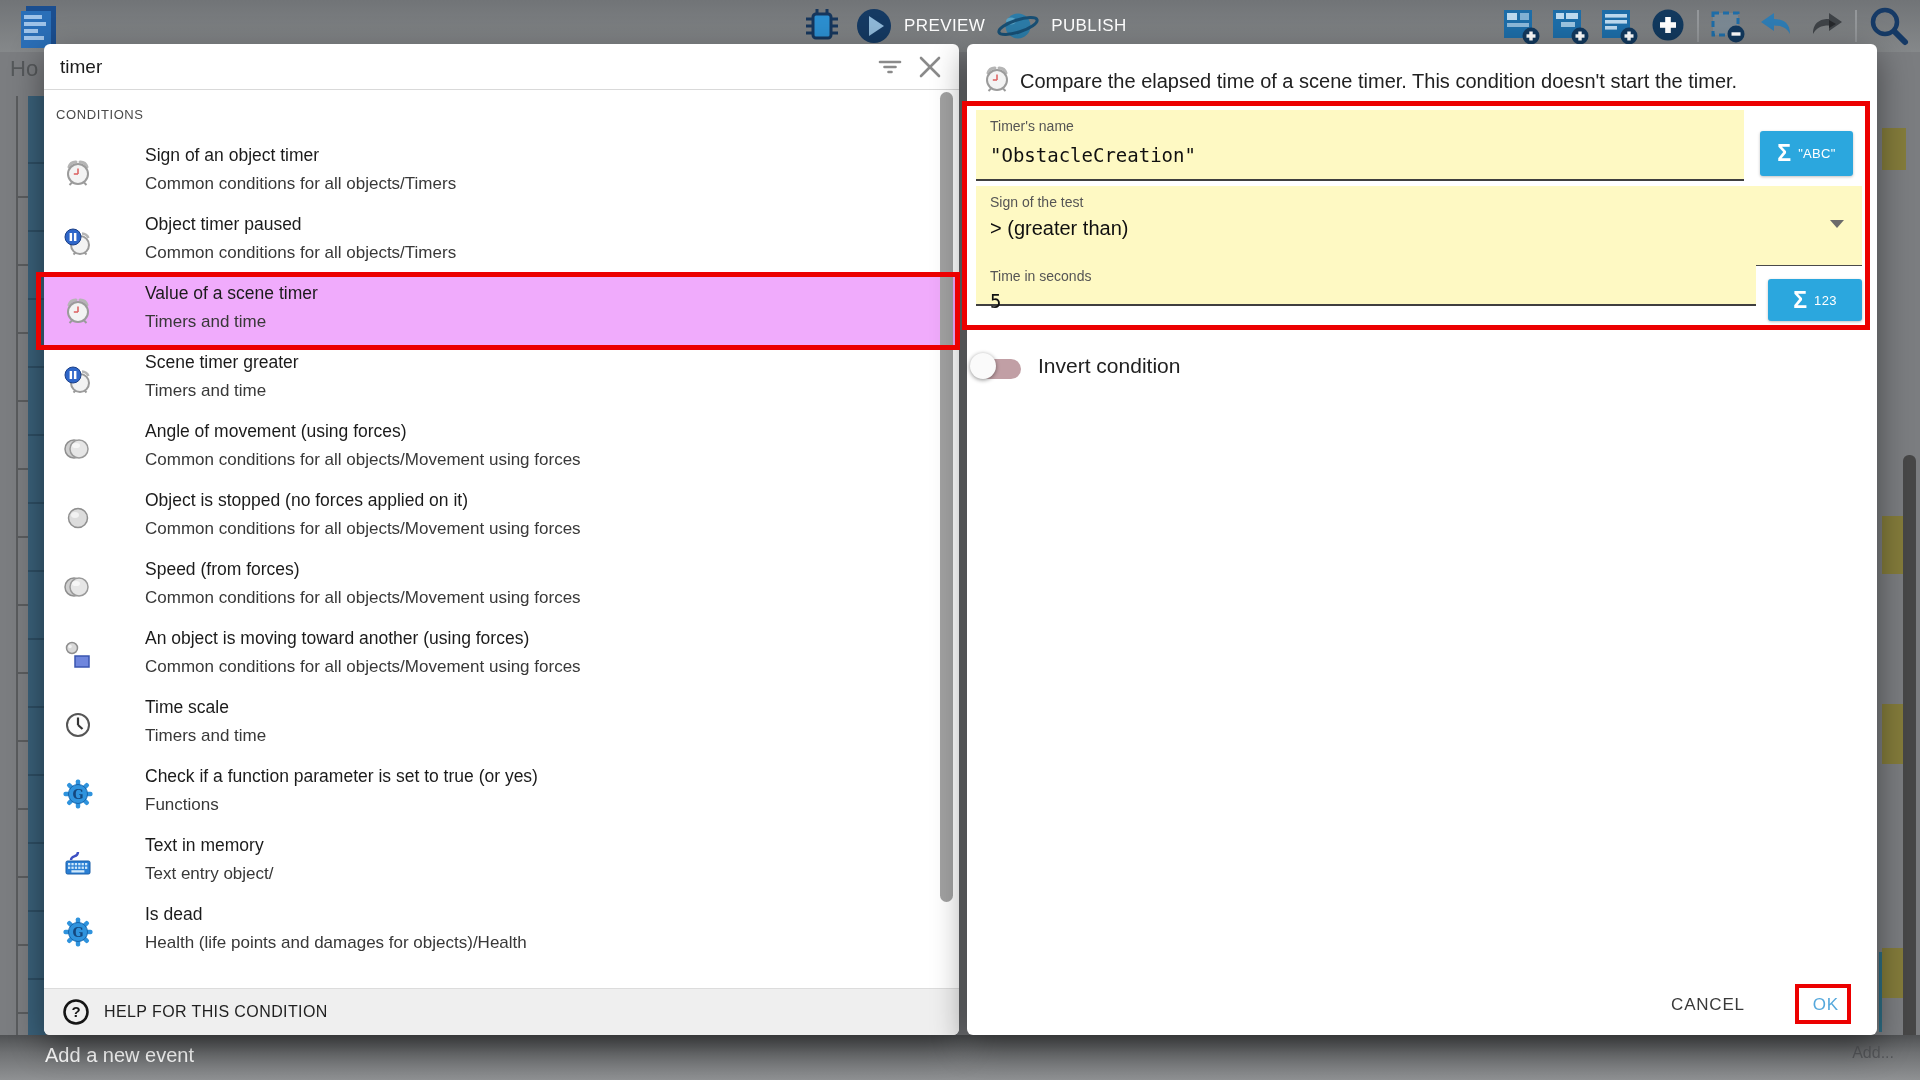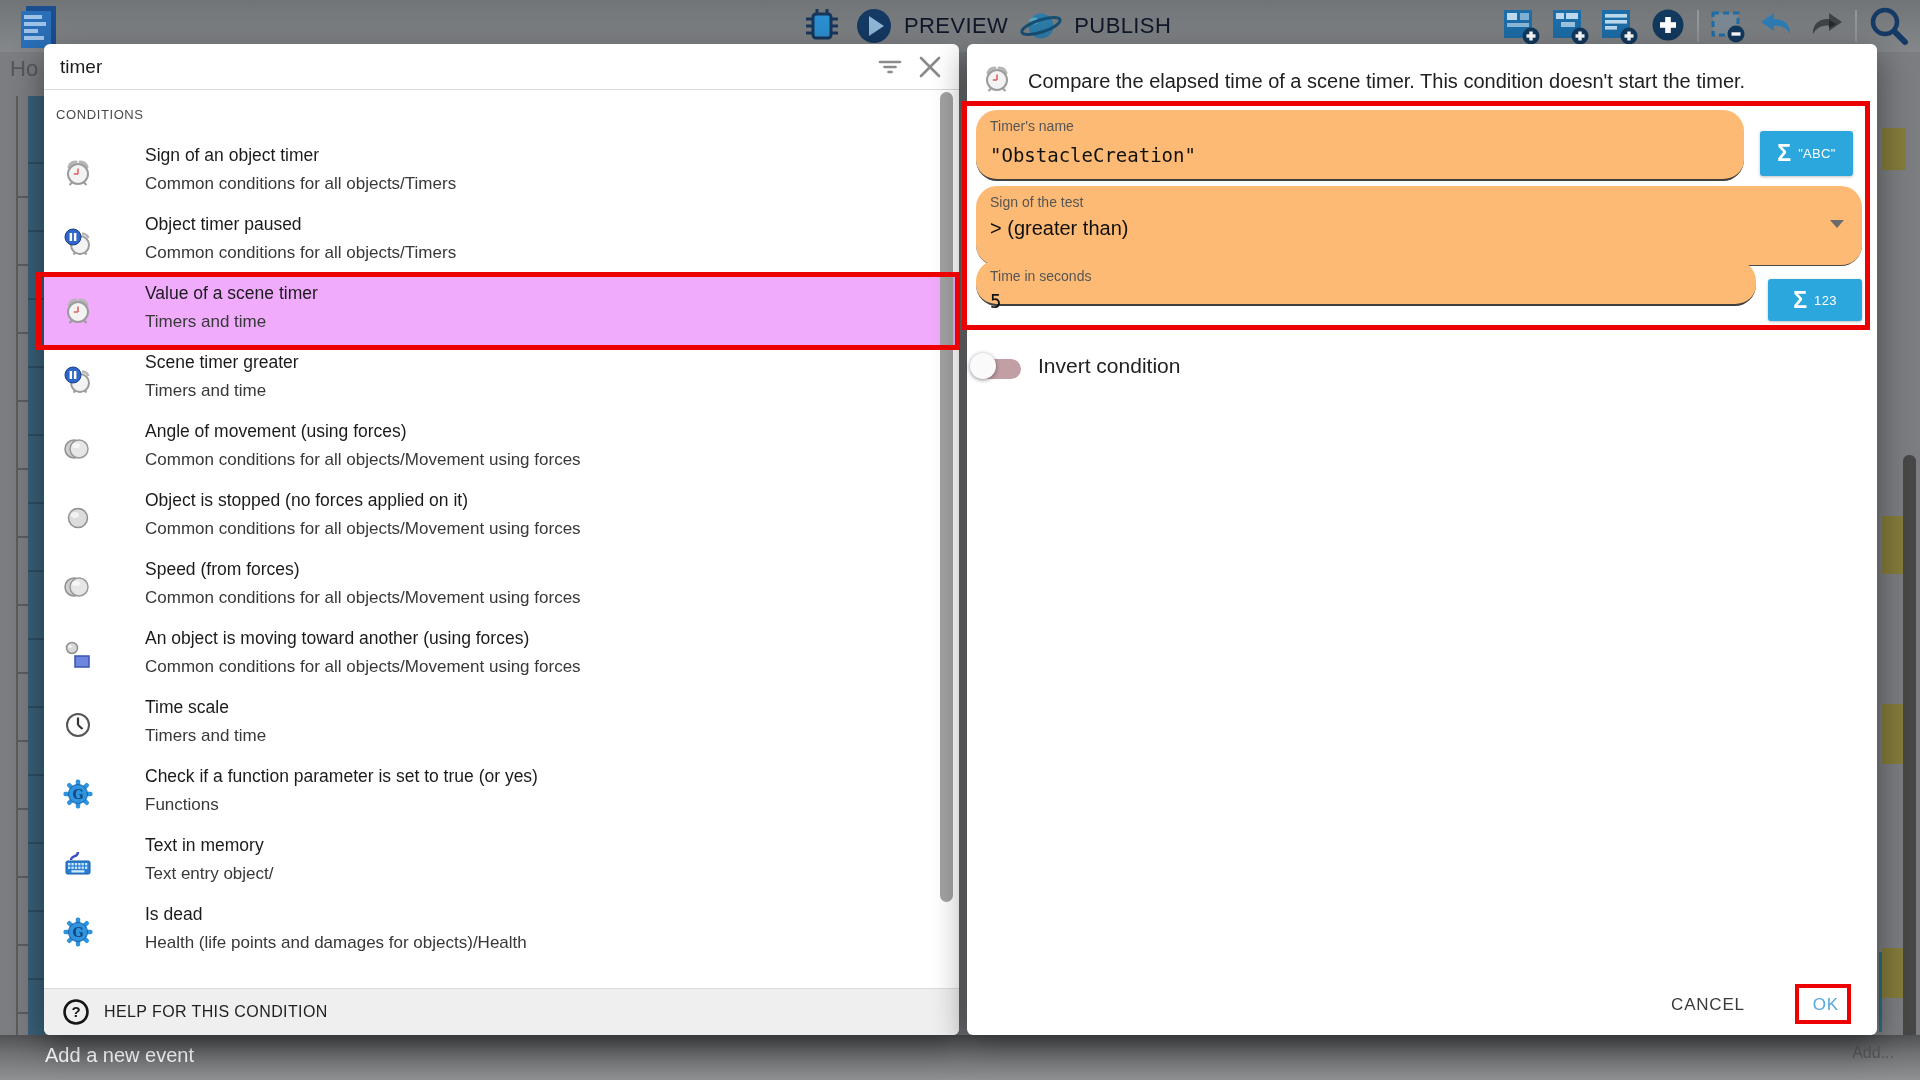--- a/index.html
+++ b/index.html
@@ -7,21 +7,21 @@
     width:1920px;height:1080px;position:relative;overflow:hidden;
     font-family:"Liberation Sans",sans-serif;background:#7b7d80;
     -webkit-font-smoothing:antialiased;
   }
   .abs{position:absolute;}
   
   .topbar{left:0;top:0;width:1920px;height:52px;
     background:linear-gradient(180deg,#717477,#85888a);}
   .topbar-center{left:800px;top:0;height:52px;display:flex;align-items:center;gap:10px;}
   .topbar-right{right:8px;top:0;height:52px;display:flex;align-items:center;gap:9px;}
-  .bar-label{font-size:22px;color:#0f172a;letter-spacing:.4px;font-weight:400;}
+  .bar-label{font-size:17px;color:#ffffff;letter-spacing:.4px;font-weight:400;}
   .vdiv{width:2px;height:32px;background:#94979a;}
   .home-tab{left:10px;top:56px;font-size:22px;color:#55585a;}
   .tree-line{left:16px;top:96px;width:2px;height:984px;background:
     linear-gradient(180deg,#5a5c5e,#5a5c5e);}
   .tree-ticks{left:16px;top:130px;width:14px;height:950px;
     background:repeating-linear-gradient(180deg,transparent 0 66px,#5a5c5e 66px 68px);}
   .events-col{left:28px;top:96px;width:18px;height:939px;
     background:repeating-linear-gradient(180deg,#3a617a 0 66px,#2e4f65 66px 68px);}
   .right-strip-item{width:24px;background:#857c33;opacity:.9;}
   .bg-scrollbar{left:1903px;top:455px;width:13px;height:625px;background:#474747;border-radius:6px;}
@@ -52,23 +52,23 @@
   .row-title{font-size:17.5px;color:#1b1b1b;line-height:1;margin:0 0 10px 0;}
   .row-sub{font-size:17px;color:#383838;line-height:1;}
   .list-scrollbar{position:absolute;right:6px;top:48px;width:13px;height:810px;
     background:#a2a2a2;border-radius:7px;}
   
   .help-footer{position:absolute;left:0;right:0;bottom:0;height:47px;background:#efefef;
     border-top:1px solid #dcdcdc;border-radius:0 0 6px 6px;display:flex;align-items:center;
     gap:14px;padding-left:18px;box-sizing:border-box;cursor:pointer;}
   .help-label{font-size:16px;color:#1f1f1f;letter-spacing:.4px;}
   
-  .desc-row{position:absolute;left:15px;top:20px;display:flex;align-items:flex-start;gap:16px;}
+  .desc-row{position:absolute;left:15px;top:20px;display:flex;align-items:flex-start;gap:8px;}
   .desc-text{font-size:20px;color:#212121;max-width:810px;line-height:1.3;padding-top:4px;}
-  .field{position:absolute;background:#fdba74;box-sizing:border-box;border-radius:21px;}
+  .field{position:absolute;background:#fef9c3;box-sizing:border-box;}
   .field.underlined{border-bottom:2px solid #3f3f3f;}
   .f-label{position:absolute;left:14px;top:8px;font-size:14px;color:#555;}
   .f-value{position:absolute;left:14px;font-size:20px;color:#101010;}
   .mono{font-family:"DejaVu Sans Mono",monospace;font-size:19px;}
   .expr-btn{position:absolute;background:#2ba7de;border-radius:3px;display:flex;align-items:center;
     justify-content:center;gap:7px;color:#fff;cursor:pointer;box-shadow:0 1px 3px rgba(0,0,0,.25);}
   .sigma{font-size:23px;font-weight:bold;line-height:1;}
   .expr-btn-label{font-size:13px;letter-spacing:.3px;}
   .caret{position:absolute;right:18px;top:28px;}
   .toggle-track{position:absolute;left:12px;top:315px;width:42px;height:20px;border-radius:10px;

